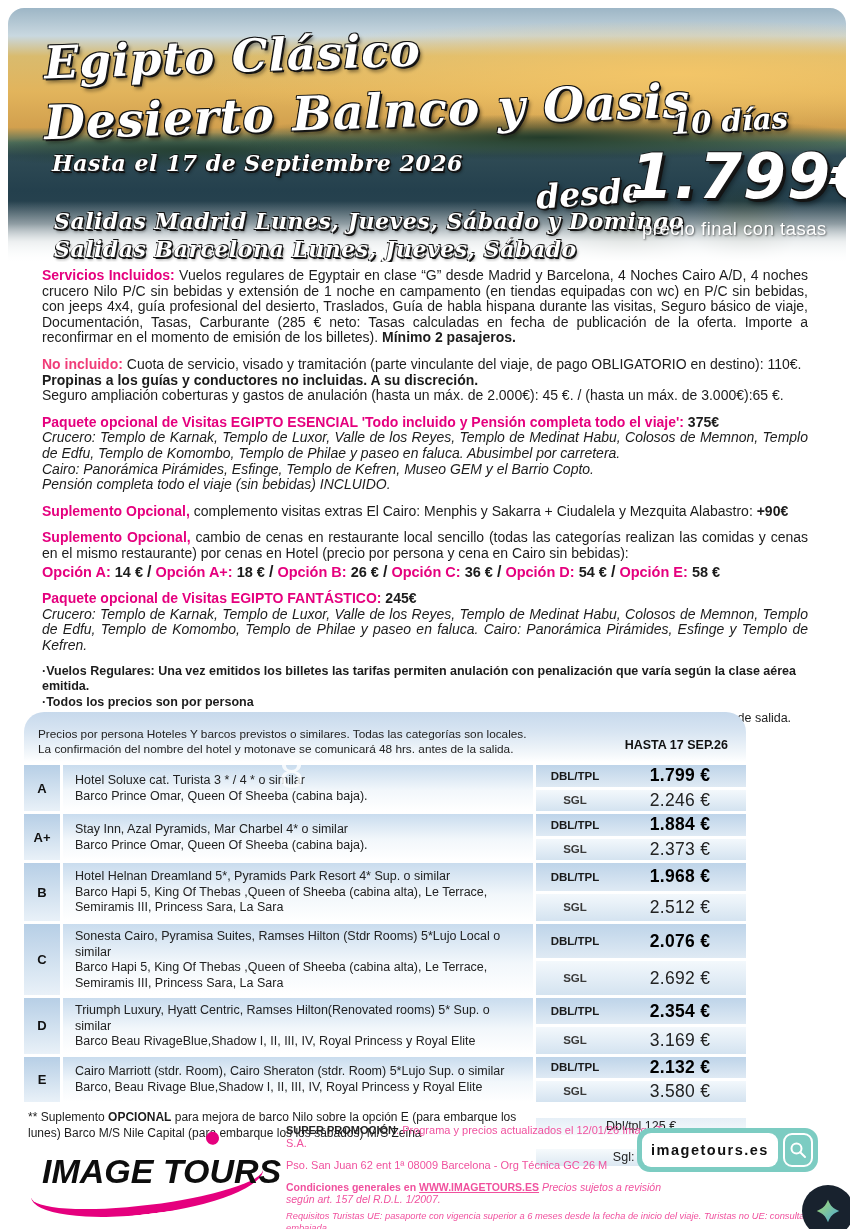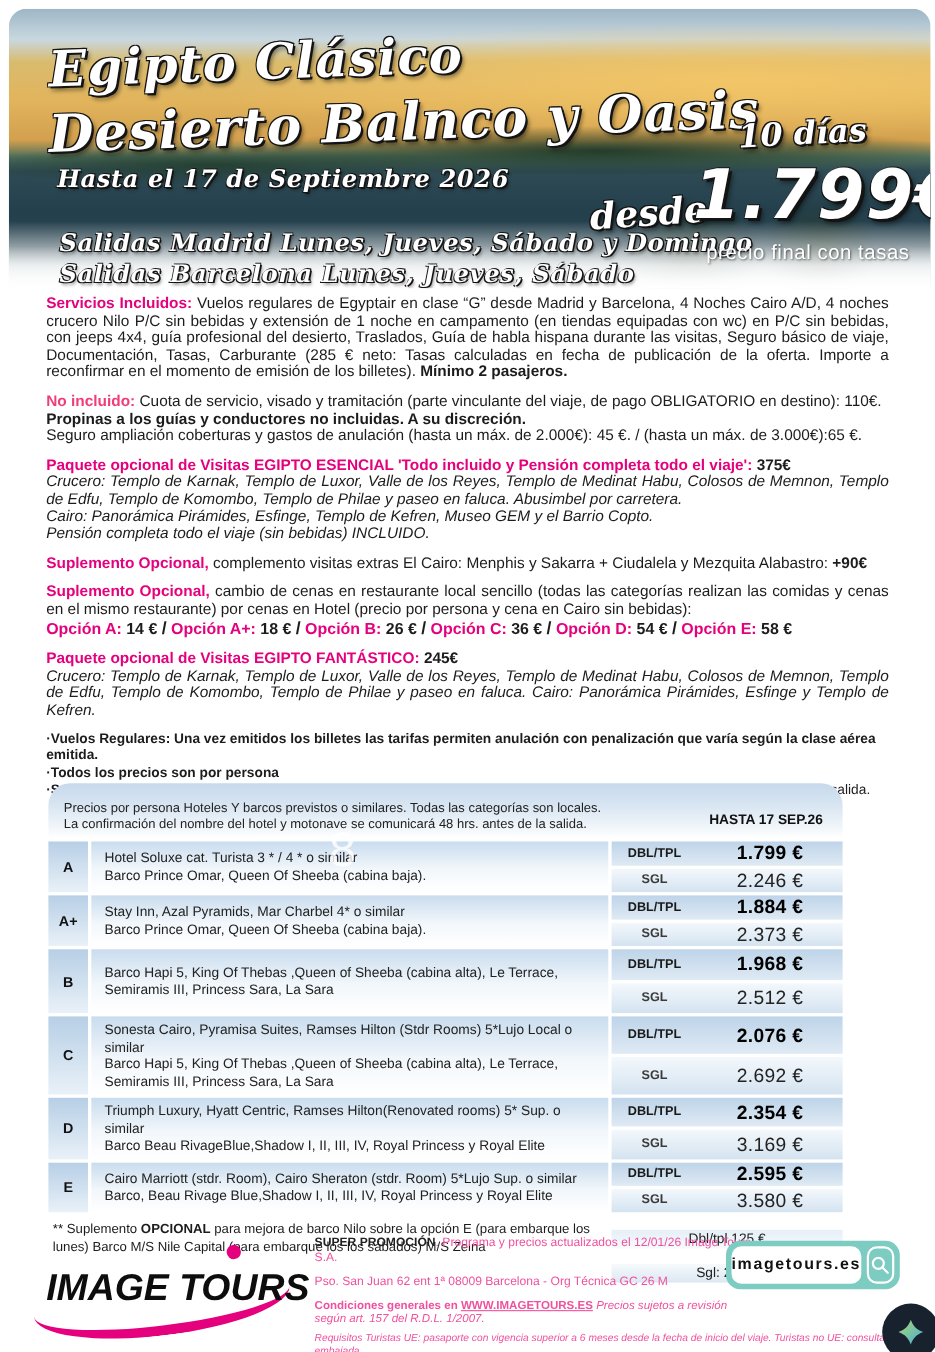--- a/index.html
+++ b/index.html
@@ -51,21 +51,21 @@
   .redpink { color:#F03C78; font-weight:bold; }
   .b { font-weight:bold; }
   .i { font-style:italic; }
   .bi { font-weight:normal; font-style:italic; }
   .opts { margin-top:2px; font-size:14.5px; }
   .opts .sep { font-weight:bold; color:#1c1c1c; padding:0 4px; font-size:16px; }
   .notes { font-size:12.5px; line-height:15px; margin-top:2px; }
   .notes .nline { margin-bottom:1px; }
 
   
-  .pricetable { position:absolute; left:44px; top:712px; width:722px; }
+  .pricetable { position:absolute; left:24px; top:712px; width:722px; }
   .thead {
     height:50px; border-radius:20px 20px 0 0; padding:6px 18px 4px 14px;
     background:linear-gradient(180deg,#c7d9ec 0%, #d8e5f2 40%, #f4f8fb 85%, #ffffff 100%);
     display:flex; justify-content:space-between; align-items:flex-end;
   }
   .thead-info { font-size:11.8px; line-height:14.5px; color:#222; padding-bottom:2px; }
   .thead-validity { font-size:12.5px; font-weight:bold; color:#111; padding-bottom:6px; white-space:nowrap; }
   .trow { display:flex; margin-top:3px; }
   .cat {
     width:36px; margin-right:3px; display:flex; align-items:center; justify-content:center;
@@ -106,21 +106,21 @@
   .legal { position:absolute; left:286px; top:6px; width:400px; }
   .legal .row1 { font-size:11px; line-height:13px; margin-bottom:9px; }
   .legal .black-b { color:#222; font-weight:bold; }
   .pink { color:#F0519E; }
   .pinkb { color:#F0519E; font-weight:bold; }
   .legal .addr { font-size:11px; margin-bottom:10px; }
   .legal .cond { font-size:10.5px; margin-bottom:5px; }
   .cond-link { text-decoration:underline; cursor:pointer; }
   .legal .small { font-size:9.3px; line-height:12px; font-style:italic; width:560px; }
   .site-btn {
-    position:absolute; right:32px; top:10px; width:158px; height:44px;
+    position:absolute; right:32px; top:10px; width:181px; height:44px;
     background:#7CCCC2; border-radius:13px; padding:5px; display:flex; gap:5px; cursor:pointer;
   }
   .site-label { flex:1; background:#ffffff; border-radius:9px; display:flex; align-items:center; justify-content:center;
                 font-weight:bold; font-size:14.5px; letter-spacing:1.5px; color:#111; }
   .mag { width:30px; display:flex; align-items:center; justify-content:center;
          border:2px solid #ffffff; border-radius:9px; }
   .fab {
     position:absolute; right:-4px; bottom:-8px; width:52px; height:52px; border-radius:50%;
     background:#18222e; display:flex; align-items:center; justify-content:center; cursor:pointer; z-index:5;
   }
@@ -220,20 +220,21 @@
         <div class="band sgl">
             <span class="plabel">SGL</span>
             <span class="pval">2.373 €</span>
           </div>
       </div>
     </div>
 
     <div class="trow r2">
       <div class="cat">B</div>
       <div class="hotels">
+        <div>Hotel Helnan Dreamland 5*, Pyramids Park Resort 4* Sup. o similar</div>
         <div>Barco Hapi 5, King Of Thebas ,Queen of Sheeba (cabina alta), Le Terrace, Semiramis III, Princess Sara, La Sara</div>
       </div>
       <div class="prices">
         <div class="band dbl">
             <span class="plabel">DBL/TPL</span>
             <span class="pval">1.968 €</span>
           </div>
         <div class="band sgl">
             <span class="plabel">SGL</span>
             <span class="pval">2.512 €</span>
@@ -279,21 +280,21 @@
 
     <div class="trow r5">
       <div class="cat">E</div>
       <div class="hotels">
         <div>Cairo Marriott (stdr. Room), Cairo Sheraton (stdr. Room) 5*Lujo Sup. o similar</div>
         <div>Barco, Beau Rivage Blue,Shadow I, II, III, IV, Royal Princess y Royal Elite</div>
       </div>
       <div class="prices">
         <div class="band dbl">
             <span class="plabel">DBL/TPL</span>
-            <span class="pval">2.595 €</span>
+            <span class="pval">2.132 €</span>
           </div>
         <div class="band sgl">
             <span class="plabel">SGL</span>
             <span class="pval">3.580 €</span>
           </div>
       </div>
     </div>
 
     <div class="tfoot">
       <div class="tfoot-text"><span>** Suplemento </span><span class="b">OPCIONAL</span><span> para mejora de barco Nilo sobre la opción E (para embarque los lunes) Barco M/S Nile Capital (para embarque los  los sábados) M/S Zeina</span></div>

